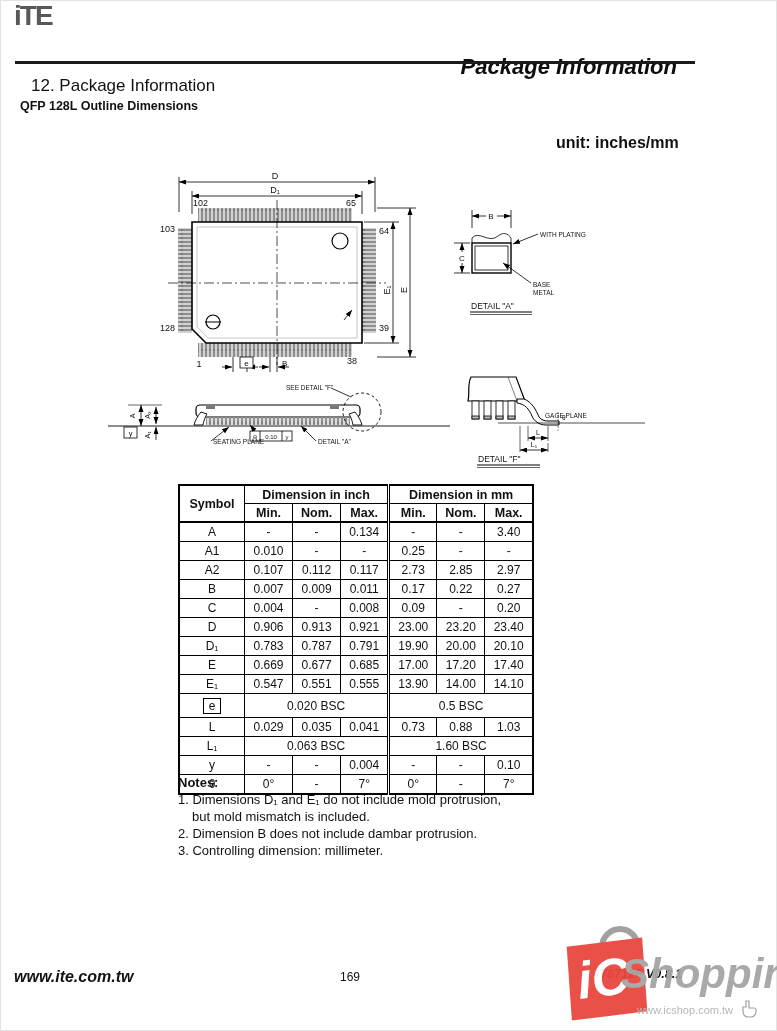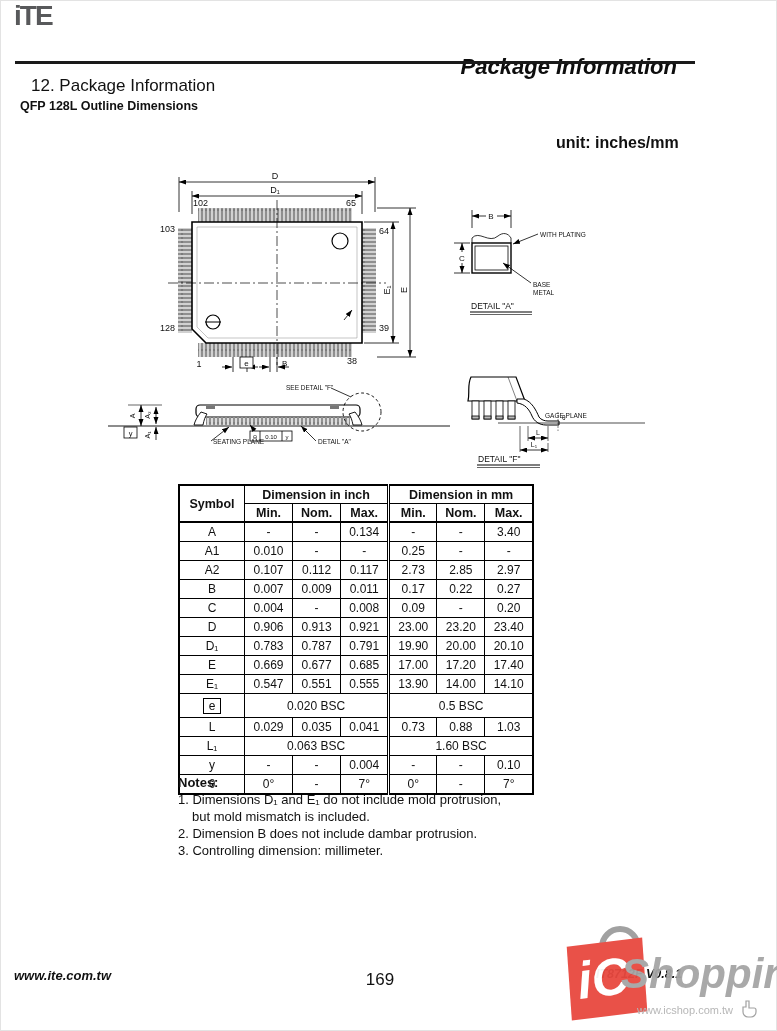--- a/index.html
+++ b/index.html
@@ -28,22 +28,22 @@
   .dim-table thead{border-bottom:2px solid #000;}
   .dim-table .sep{border-left:3px double #000;}
   .dim-table .sym{width:64px;}
   .symbox{display:inline-block;border:1px solid #000;padding:0 5px;line-height:14px;}
   .row-tall td{height:23px;}
   
   .notes{position:absolute;left:178px;top:774px;font-size:13px;line-height:17px;}
   .notes .nh{font-weight:bold;}
   .notes .indent{padding-left:14px;}
   
-  .footer-site{position:absolute;left:14px;top:968px;font-size:13px;font-weight:bold;font-style:italic;}
-  .footer-page{position:absolute;left:340px;top:970px;width:80px;text-align:center;font-size:17px;}
+  .footer-site{position:absolute;left:14px;top:968px;font-size:16px;font-weight:bold;font-style:italic;}
+  .footer-page{position:absolute;left:340px;top:970px;width:80px;font-size:12px;}
   .footer-doc{position:absolute;left:596px;top:967px;font-size:12.5px;font-weight:bold;font-style:italic;}
   
   .wm{position:absolute;left:563px;top:922px;width:214px;height:105px;opacity:.95;}
   .wm-handle{position:absolute;left:36px;top:4px;width:30px;height:30px;border:6px solid #9c9c9c;border-radius:50%;}
   .wm-bag{position:absolute;left:6px;top:20px;width:76px;height:74px;background:#e8483f;transform:rotate(-7deg) skewX(-3deg);}
   .wm-ic{position:absolute;left:14px;top:26px;font-size:52px;font-weight:bold;font-style:italic;color:#fff;transform:rotate(-7deg);}
   .wm-shopping{position:absolute;left:58px;top:28px;font-size:42px;font-weight:bold;font-style:italic;color:#a5a5a5;}
   .wm-url{position:absolute;left:74px;top:82px;font-size:11px;color:#b3b3b3;}
   .wm-hand{position:absolute;left:178px;top:78px;}
 </style>

